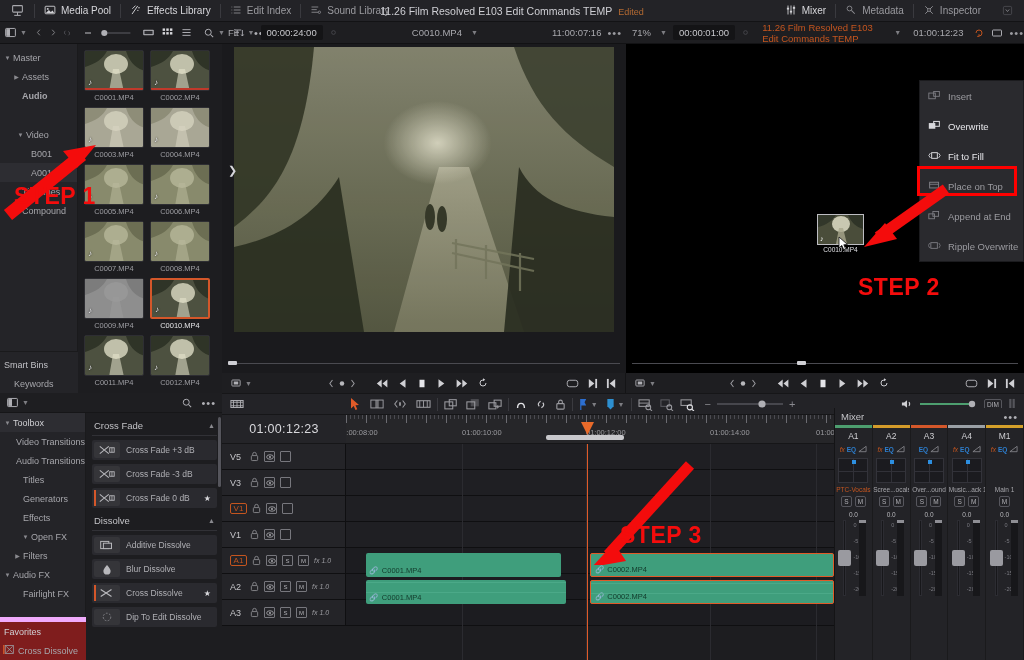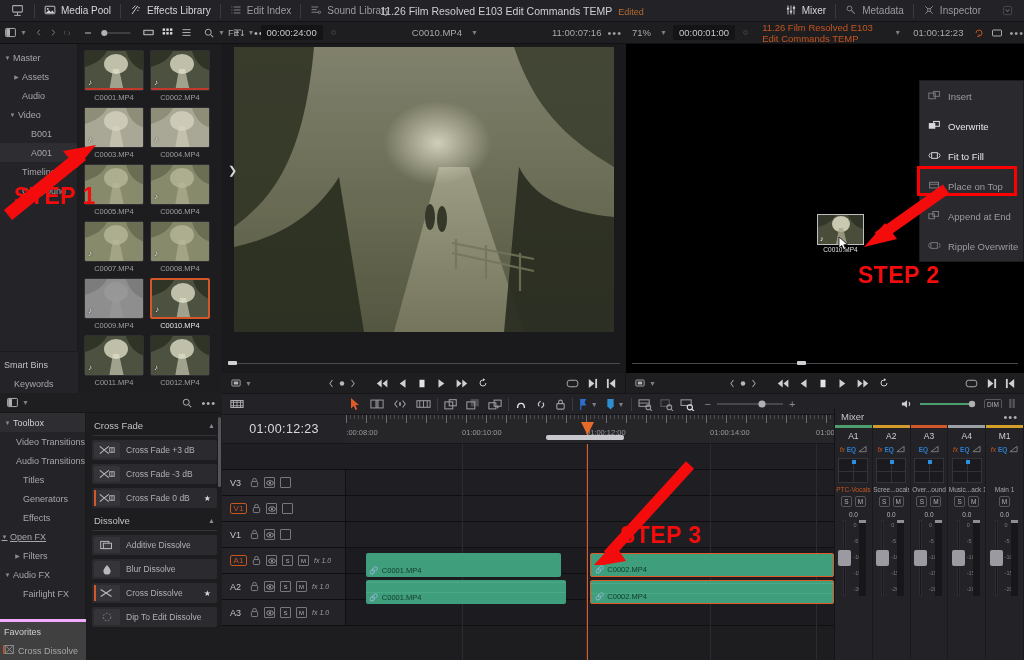--- a/index.html
+++ b/index.html
@@ -73,21 +73,21 @@
   .edittoolbar { position:absolute; left:222px; top:393px; width:802px; height:22px; background:#232327; display:flex; align-items:center; border-top:1px solid #161618; border-bottom:1px solid #161618;}
   .etb-sep { width:1px; height:13px; background:#3a3a3f; margin:0 6px;}
 
   
   .fxlib { position:absolute; left:0; top:393px; width:222px; height:267px; background:#232327; }
   .fx-head { height:20px; background:#1e1e21; display:flex; align-items:center; padding:0 6px; border-bottom:1px solid #161618;}
   .fx-body { display:flex; height:247px; }
   .fx-tree { width:86px; background:#242428; border-right:1px solid #1a1a1c; position:relative;}
   .fx-row { height:19px; display:flex; align-items:center; font-size:9px; color:#a6a6ab; padding-left:3px; white-space:nowrap;}
   .fx-row.sel { background:#2d2d32; color:#d0d0d4;}
-  .fx-fav { position:absolute; left:0; bottom:0; width:86px; border-top:3px solid #f0abfc; background:#404040;text-align:center;}
+  .fx-fav { position:absolute; left:0; bottom:0; width:86px; border-top:5px solid #f0abfc; background:#7f1d1d;text-align:center;}
   .fx-list { flex:1; background:#1d1d20; padding:4px 5px 0 6px; overflow:hidden; position:relative;}
   .fx-group { display:flex; align-items:center; justify-content:space-between; font-size:9.5px; color:#c2c2c6; padding:3px 2px 4px 2px; border-bottom:1px solid #313136; margin-bottom:4px;}
   .fx-item { height:20px; background:#2a2a2f; border-radius:2px; display:flex; align-items:center; margin-bottom:4px; position:relative; padding-left:2px;}
   .fx-item .tile { width:26px; height:16px; background:#353539; border-radius:2px; display:flex; align-items:center; justify-content:center; margin-right:6px;}
   .fx-item .nm { font-size:8.5px; color:#b0b0b5;}
   .fx-item .star { position:absolute; right:6px; color:#d8d8dc; font-size:8px;}
   .fx-item .lbar { position:absolute; left:2px; top:2px; width:2px; height:16px; background:#d4572a;}
   .fx-scroll { position:absolute; right:1px; top:4px; width:3px; height:70px; background:#55555c; border-radius:2px;}
 
   
@@ -389,25 +389,25 @@
   <div class="mediapool">
     <div class="mp-tree" id="mp-tree">
         <div class="tree-row" style="padding-left: 3px;">
           <span class="tree-arrow">▼</span>
           <span class="tree-label">Master</span>
         </div>
         <div class="tree-row" style="padding-left: 12px;">
           <span class="tree-arrow">▶</span>
           <span class="tree-label">Assets</span>
         </div>
-        <div class="tree-row" style="padding-left: 12px;">
+        <div class="tree-row" style="padding-left: 12px; font-weight: bold;">
           <span class="tree-arrow"></span>
           <span class="tree-label">Audio</span>
         </div>
-        <div class="tree-row" style="padding-left: 8px;">
+        <div class="tree-row" style="padding-left: 16px; margin-top: 20px;">
           <span class="tree-arrow">▼</span>
           <span class="tree-label">Video</span>
         </div>
         <div class="tree-row" style="padding-left: 21px;">
           <span class="tree-arrow"></span>
           <span class="tree-label">B001</span>
         </div>
         <div class="tree-row sel" style="padding-left: 21px;">
           <span class="tree-arrow"></span>
           <span class="tree-label">A001</span>
@@ -992,21 +992,21 @@
             <span class="tree-label">Titles</span>
           </div>
           <div class="fx-row" style="padding-left: 13px;">
             <span class="tree-arrow"></span>
             <span class="tree-label">Generators</span>
           </div>
           <div class="fx-row" style="padding-left: 13px;">
             <span class="tree-arrow"></span>
             <span class="tree-label">Effects</span>
           </div>
-          <div class="fx-row" style="padding-left: 0; text-decoration: underline;">
+          <div class="fx-row" style="padding-left: 21px;">
             <span class="tree-arrow">▼</span>
             <span class="tree-label">Open FX</span>
           </div>
           <div class="fx-row" style="padding-left: 13px;">
             <span class="tree-arrow">▶</span>
             <span class="tree-label">Filters</span>
           </div>
           <div class="fx-row" style="padding-left: 3px;">
             <span class="tree-arrow">▼</span>
             <span class="tree-label">Audio FX</span>
@@ -1239,20 +1239,36 @@
           <div class="rlabel" style="left: -8px;">01:00:08:00</div>
           <div class="rlabel" style="left: 116px;">01:00:10:00</div>
           <div class="rlabel" style="left: 240px;">01:00:12:00</div>
           <div class="rlabel" style="left: 364px;">01:00:14:00</div>
           <div class="rlabel" style="left: 470px;">01:00:16:00</div>
           <div style="position: absolute; left: 200px; top: 20px; width: 78px; height: 5px; background: rgb(200, 200, 204); border-radius: 2px;"></div>
         </div>
     </div>
     <div class="tl-tracks" id="tl-tracks">
         <div class="trk">
+          <div class="trk-head">
+            <span class="trk-name">V5</span>
+            <span class="ic">
+              <svg width="9" height="11" viewBox="0 0 10 12">
+                <rect x="1.5" y="5" width="7" height="5.5" rx="1" fill="none" stroke="#8a8a8f" stroke-width="1"></rect>
+                <path d="M3 5 V3.4 A2 2 0 0 1 7 3.4 V5" fill="none" stroke="#8a8a8f" stroke-width="1"></path>
+              </svg>
+            </span>
+            <span class="sqbtn">
+              <svg width="8" height="6" viewBox="0 0 10 7">
+                <ellipse cx="5" cy="3.5" rx="4.2" ry="2.8" fill="none" stroke="#b0b0b5" stroke-width="1"></ellipse>
+                <circle cx="5" cy="3.5" r="1.2" fill="#b0b0b5"></circle>
+              </svg>
+            </span>
+            <span class="sqbtn"></span>
+          </div>
           <div class="trk-body"></div>
         </div>
         <div class="trk">
           <div class="trk-head">
             <span class="trk-name">V3</span>
             <span class="ic">
               <svg width="9" height="11" viewBox="0 0 10 12">
                 <rect x="1.5" y="5" width="7" height="5.5" rx="1" fill="none" stroke="#8a8a8f" stroke-width="1"></rect>
                 <path d="M3 5 V3.4 A2 2 0 0 1 7 3.4 V5" fill="none" stroke="#8a8a8f" stroke-width="1"></path>
               </svg>
@@ -1600,16 +1616,16 @@
     </g>
   </svg>
   <svg class="anno" style="left:580px;top:455px;" width="140" height="110">
     <g>
       <path d="M28 100 L110 10" stroke="#f40c0c" stroke-width="11" stroke-linecap="butt"></path>
       <path d="M12 112 L46 106 L34 88 Z" fill="#f40c0c"></path>
     </g>
   </svg>
 
   <div class="steptxt" style="left:14px; top:183px;">STEP 1</div>
-  <div class="steptxt" style="left:858px; top:262px;">STEP 2</div>
+  <div class="steptxt" style="left:858px; top:274px;">STEP 2</div>
   <div class="steptxt" style="left:620px; top:522px;">STEP 3</div>
 
 </div>
 
 </body></html>

